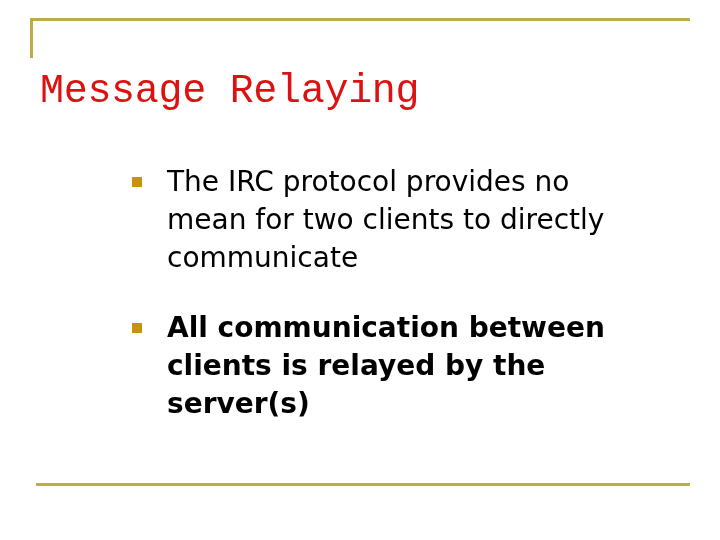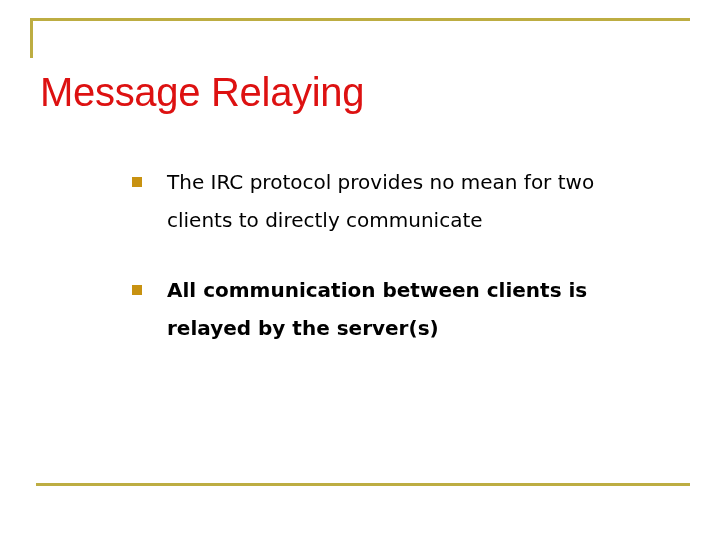--- a/index.html
+++ b/index.html
@@ -45,21 +45,21 @@
     background: #bdad42;
   }
 
   
   #slide-title {
     position: absolute;
     left: 40px;
     top: 44px;
     width: 640px;
     color: #dd1111;
-    font-family: Liberation Sans, sans-serif;
+    font-family: Liberation Mono, monospace;
     font-size: 40px;
     font-weight: 400;
     line-height: 1.05;
     letter-spacing: -0.3px;
     white-space: nowrap;
   }
 
   
   #bullet-list {
     position: absolute;
@@ -69,21 +69,21 @@
     margin: 0;
     padding: 0;
     list-style: none;
   }
   .bullet-item {
     position: relative;
     padding-left: 39px;
     margin-bottom: 32px;
     color: #000000;
     font-family: "DejaVu Sans", sans-serif;
-    font-size: 20px;
+    font-size: 28px;
     line-height: 38px;
     font-weight: 400;
   }
   .bullet-item:last-child {
     margin-bottom: 0;
     font-weight: bold;
   }
   .bullet-marker {
     position: absolute;
     left: 4px;

